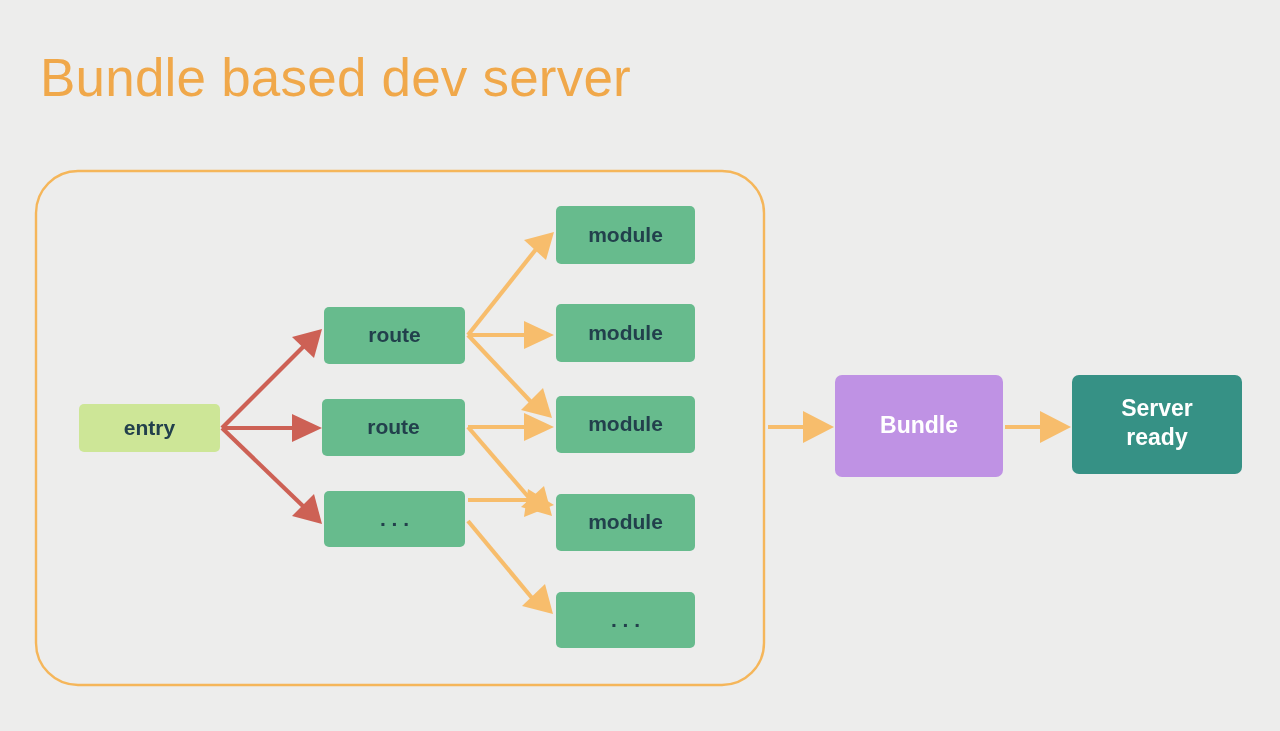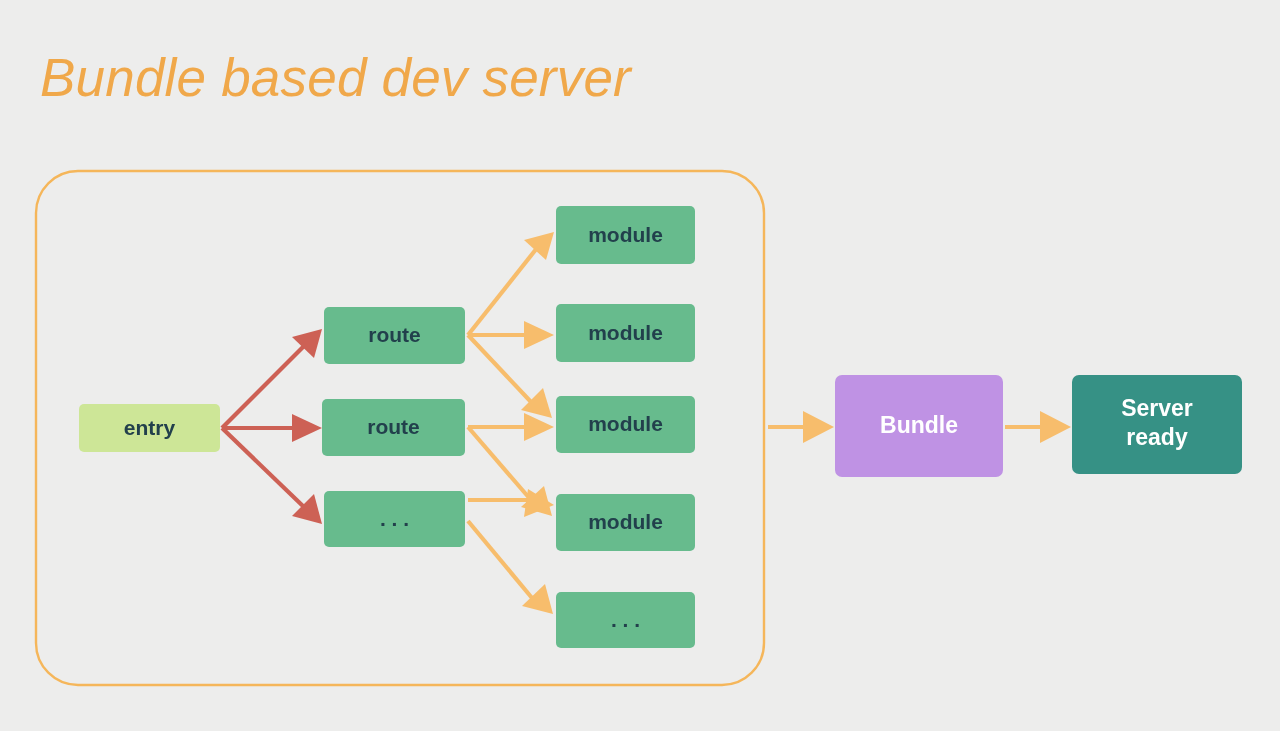--- a/index.html
+++ b/index.html
@@ -23,21 +23,20 @@
   #page-title {
     position: absolute;
     left: 40px;
     top: 46px;
     font-size: 53px;
     font-weight: 400;
     color: #f0a84a;
     letter-spacing: 0.2px;
     line-height: 1.2;
     white-space: nowrap;
-    font-style: italic;
   }
   svg.diagram {
     position: absolute;
     left: 0;
     top: 0;
     width: 1280px;
     height: 731px;
   }
   .node-label {
     font-family: "Liberation Sans", sans-serif;

